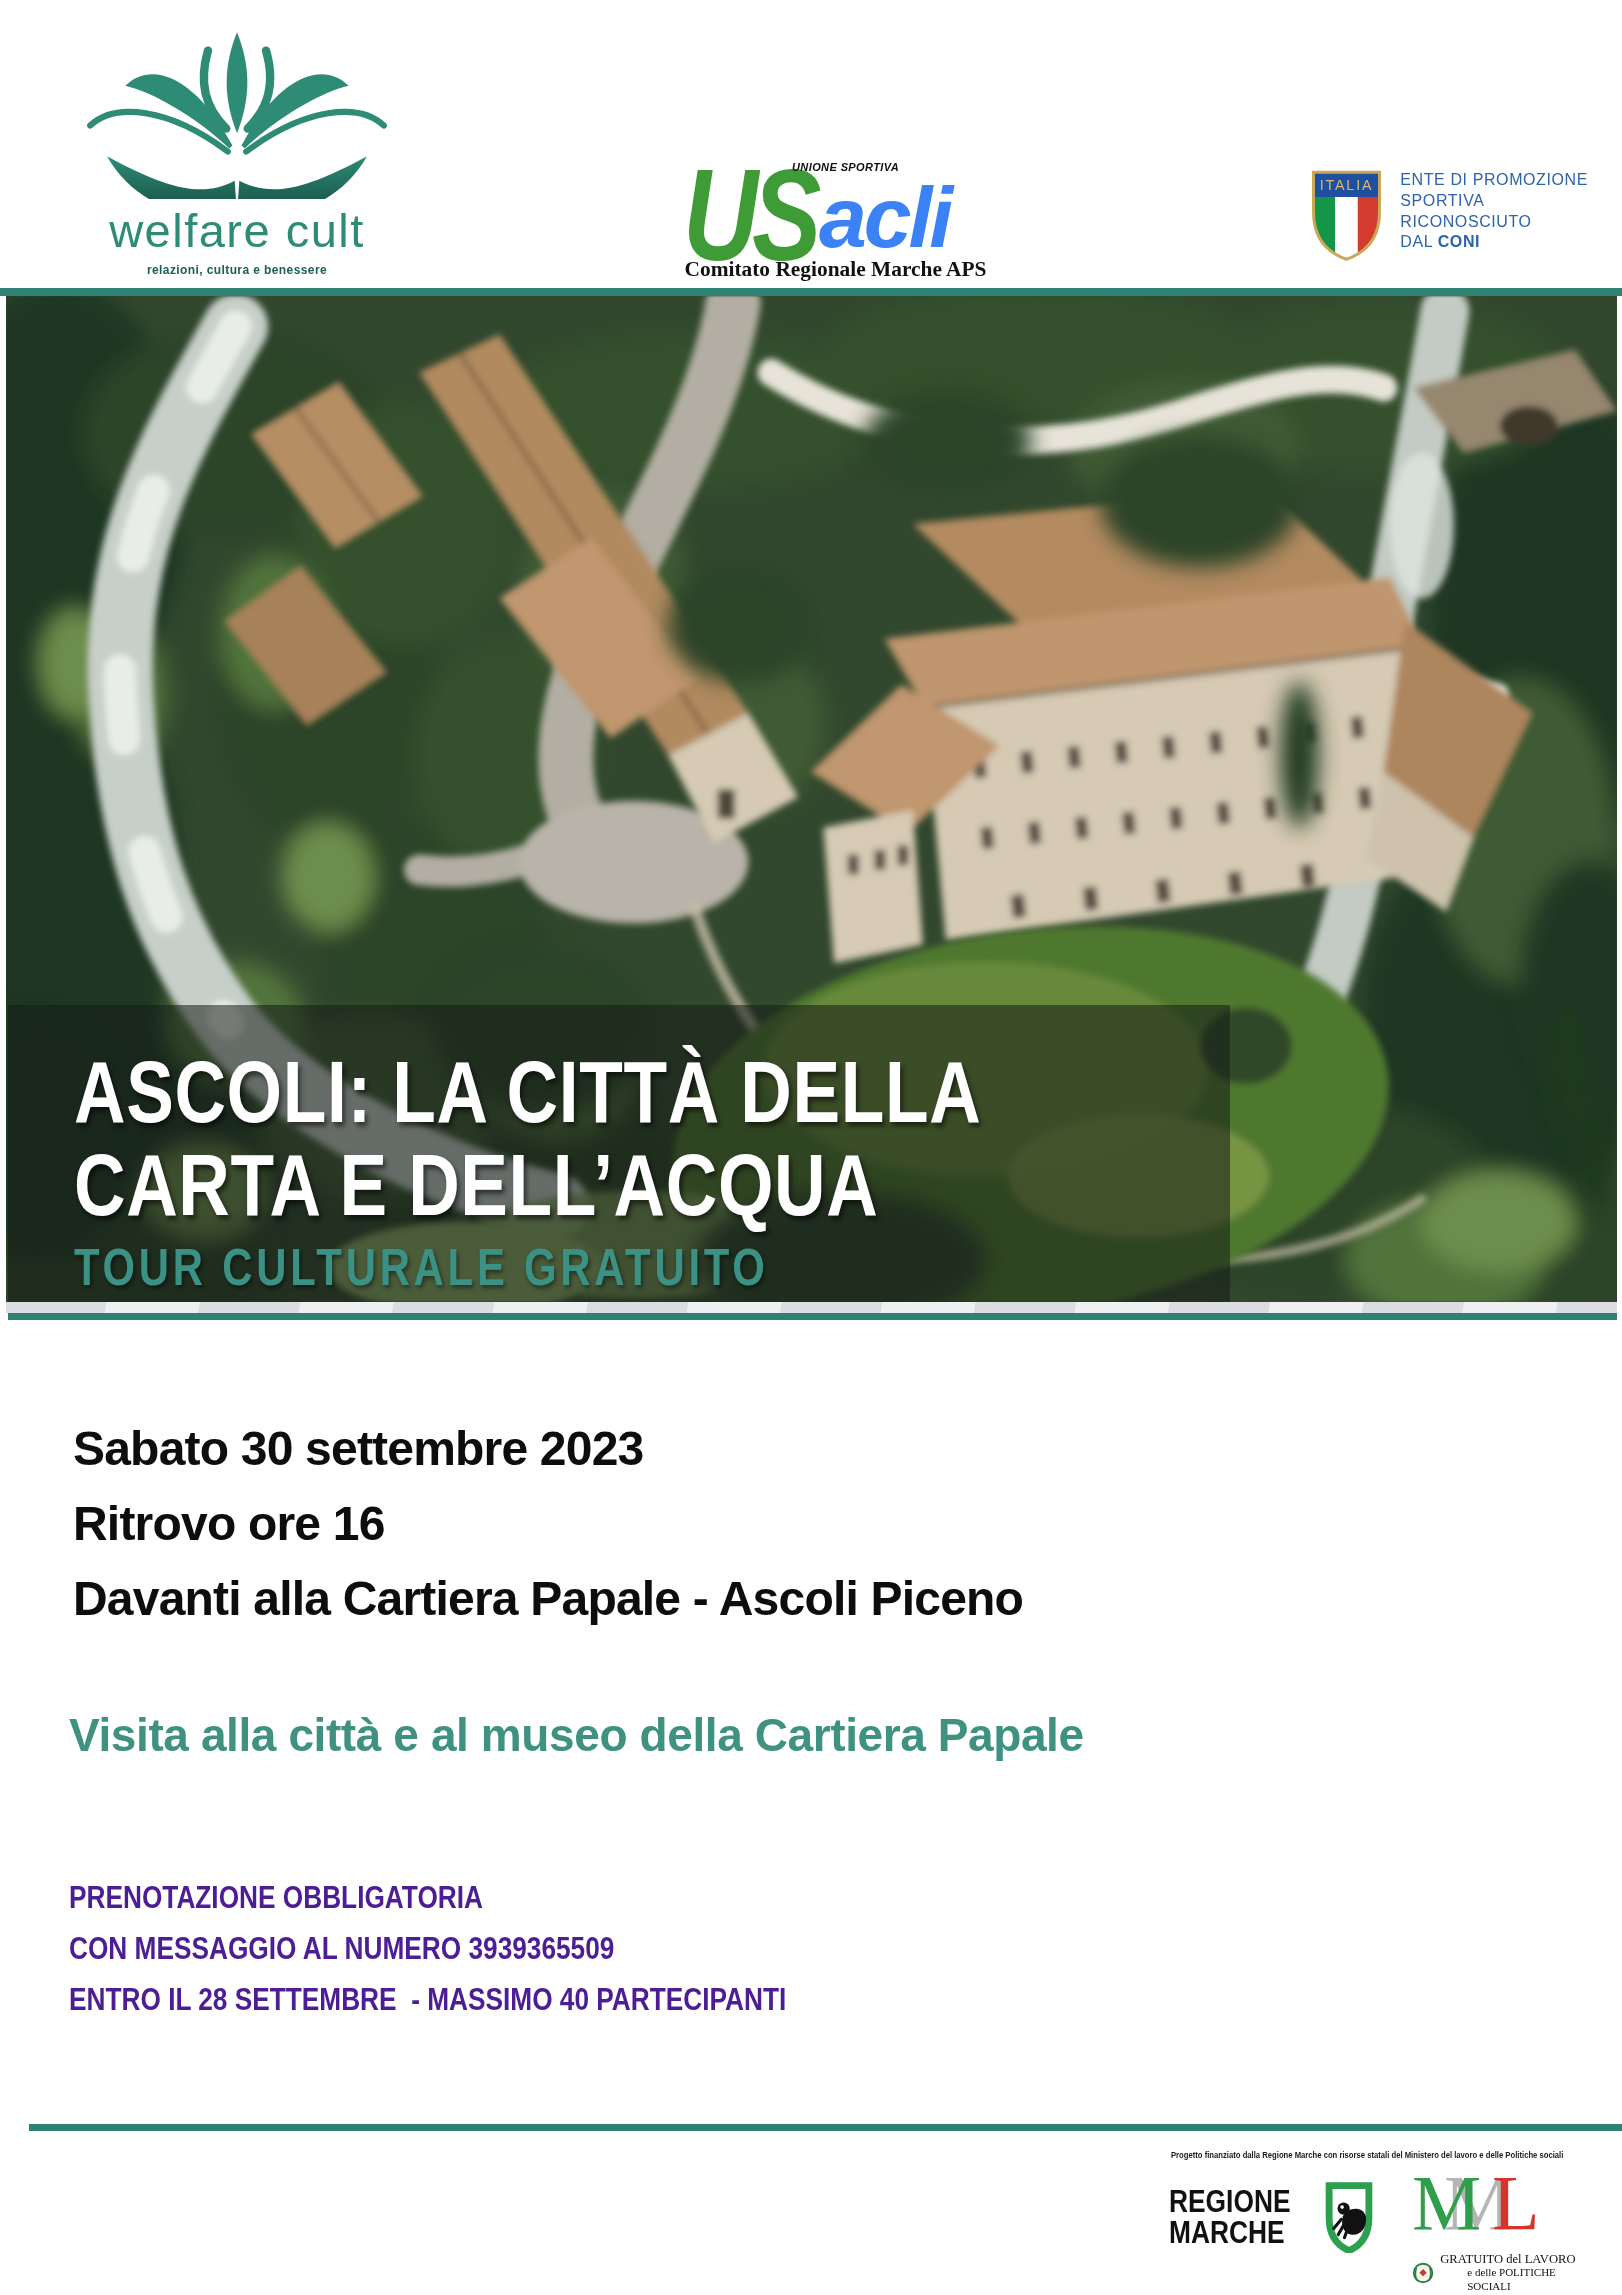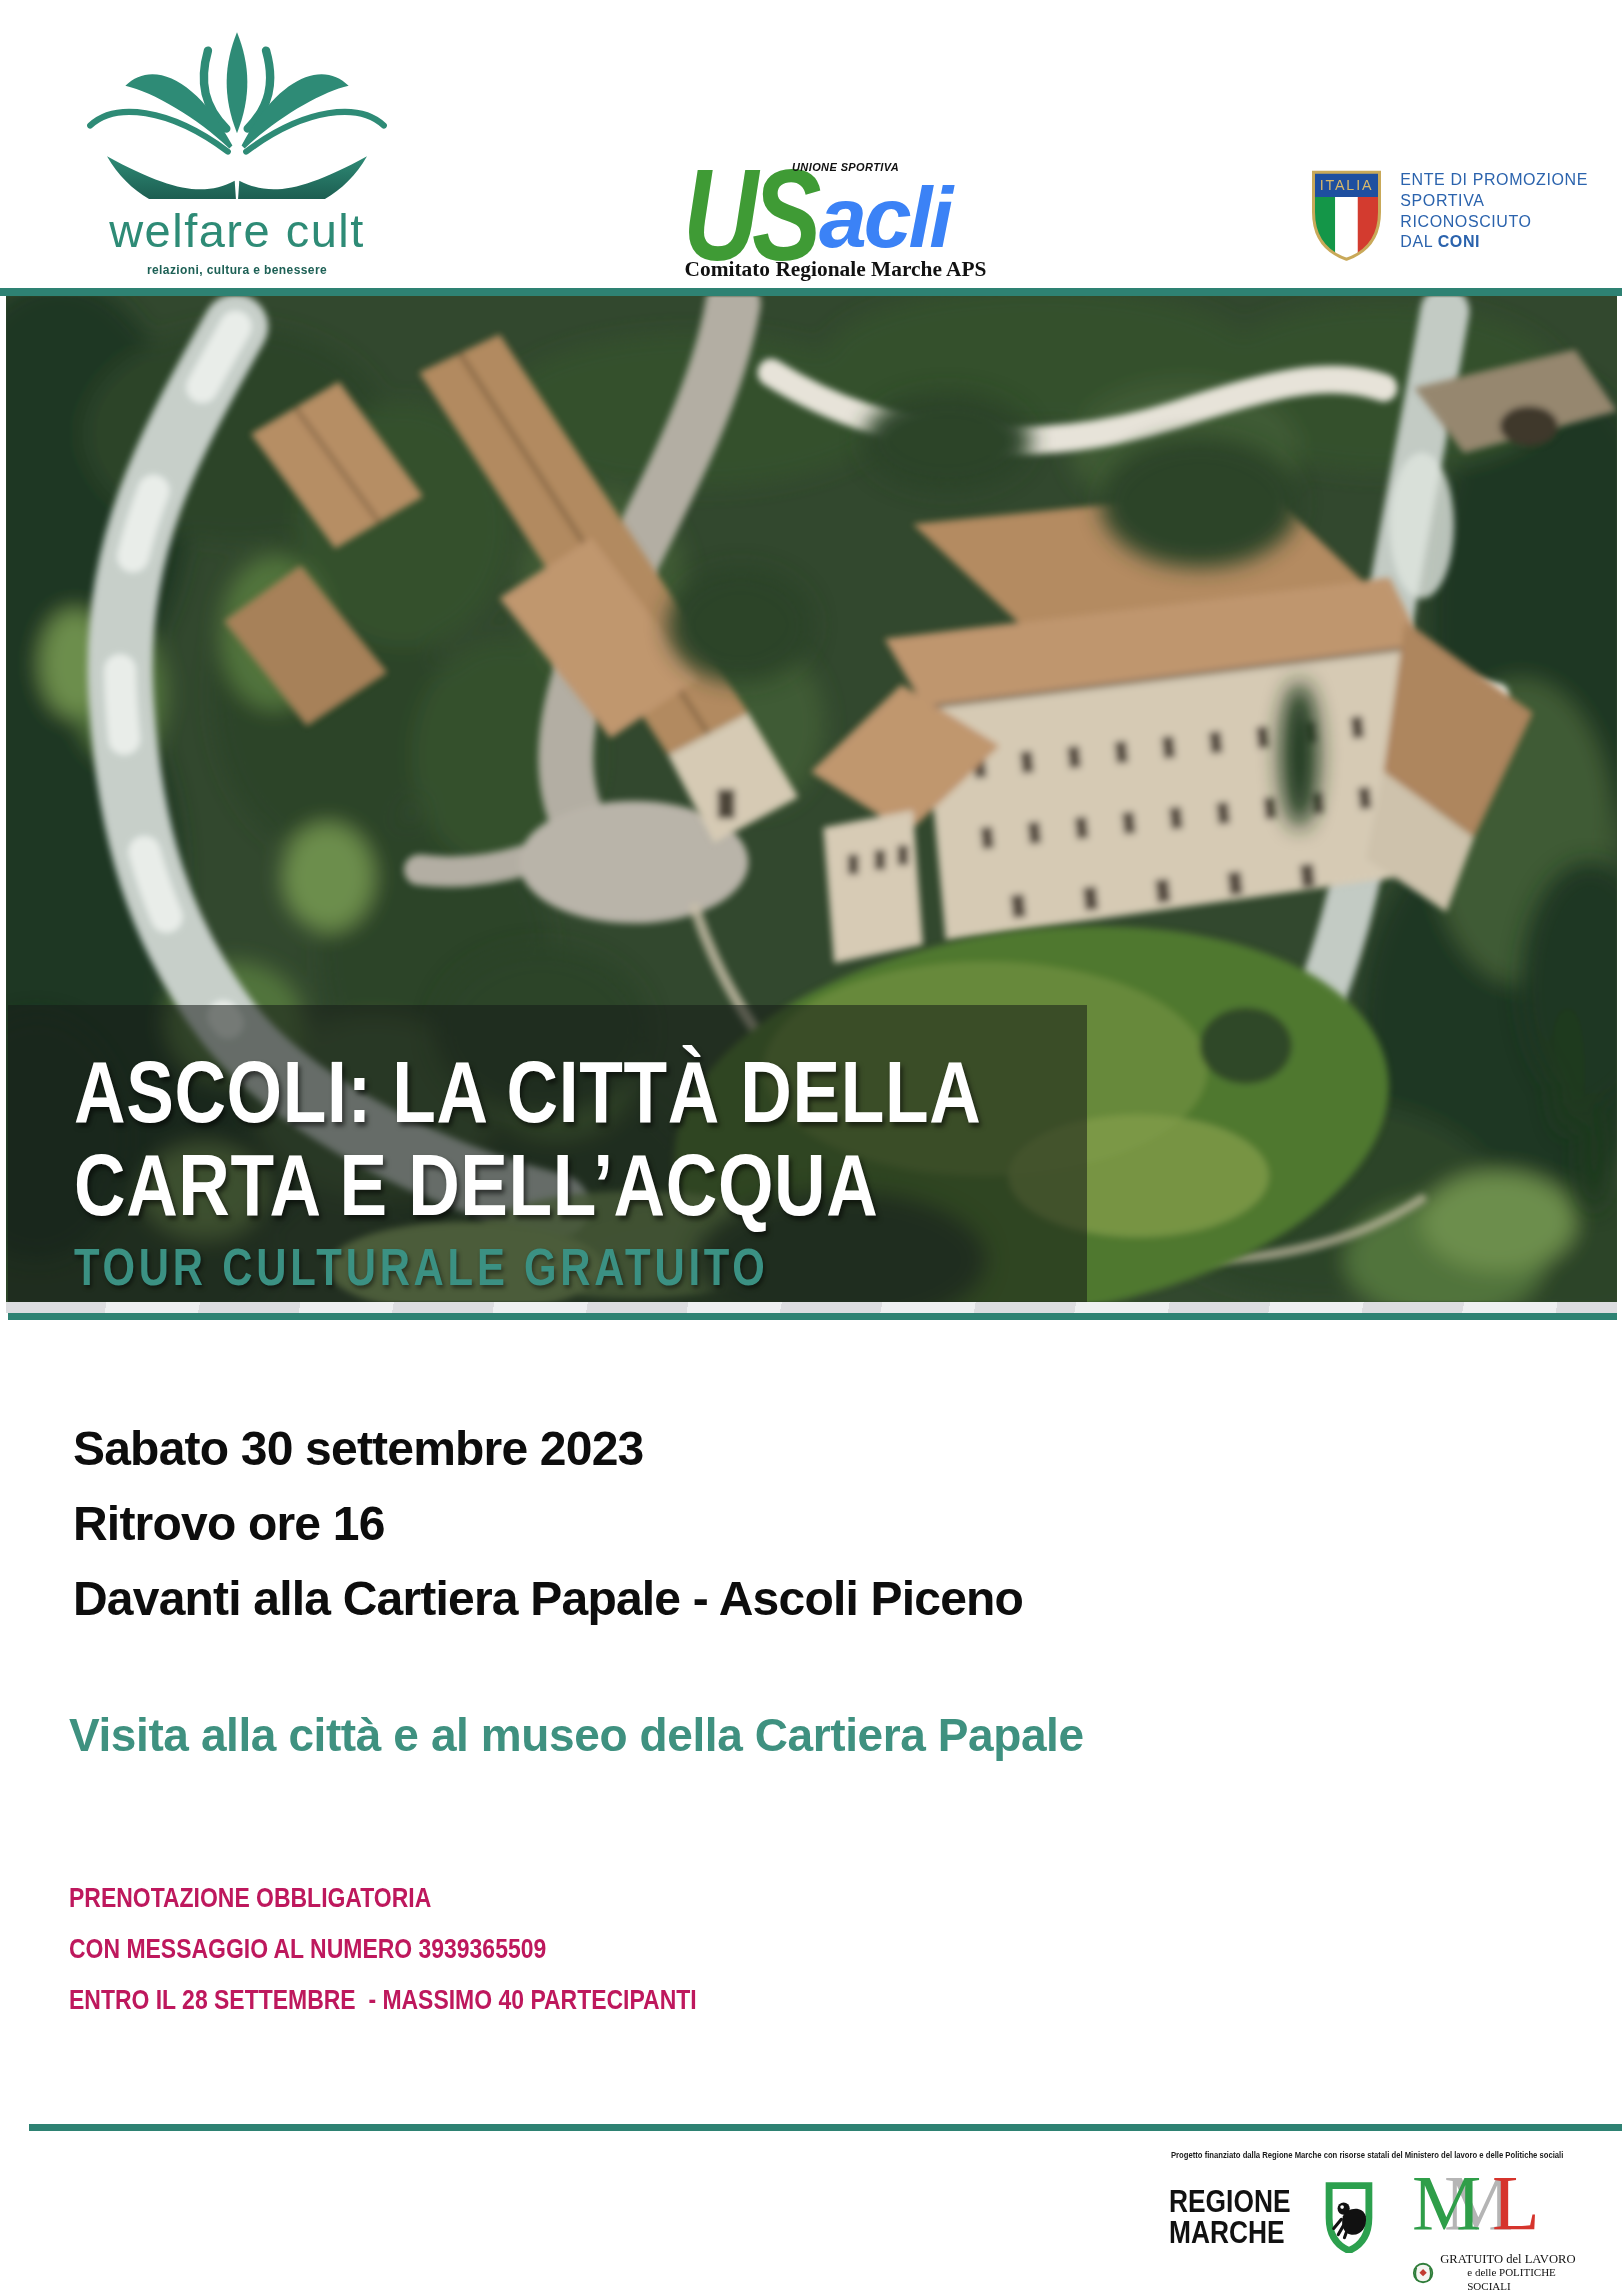--- a/index.html
+++ b/index.html
@@ -31,32 +31,32 @@
   .bar-mid{left:7.7px;top:1313px;width:1609px;height:6.9px;}
   .bar-bot{left:29px;top:2124px;width:1594px;height:6.9px;}
 
   
   .photo{left:6.1px;top:296px;width:1611px;height:1006px;overflow:hidden;background:#31492c;}
   .photo svg{display:block;filter:blur(1.1px) saturate(.92);}
   .gray-strip{left:6.1px;top:1302px;width:1611px;height:10.7px;
      background:repeating-linear-gradient(100deg,#dcdde0 0 99px,#eef0f1 99px 191px);}
 
   
-  .hero{left:7.7px;top:1005px;width:1079px;height:297px;background:rgba(22,28,24,.55);}
+  .hero{left:7.7px;top:1005px;width:1222px;height:297px;background:rgba(22,28,24,.55);}
   .hero-inner{position:absolute;left:66px;top:40px;}
   .hero-line{font-size:87px;line-height:93px;font-weight:800;color:#ffffff;letter-spacing:0.8px;
              text-shadow:3.1px 3.8px 6.1px rgba(0,0,0,.55);}
   .hero-sub{margin-top:10.7px;font-size:51px;line-height:1;font-weight:800;color:#3b9183;letter-spacing:4.6px;
             text-shadow:2.3px 3.1px 4.6px rgba(0,0,0,.45);}
 
   
   .details{left:69px;top:1409px;font-size:48px;line-height:71px;font-weight:700;letter-spacing:-0.8px;}
   .details p{margin:4px;white-space:pre-wrap;}
   .highlight{left:69px;top:1708px;font-size:46px;font-weight:700;color:#3f9180;letter-spacing:-0.4px;white-space:nowrap;}
-  .booking{left:69px;top:1872px;font-size:28px;line-height:51px;font-weight:800;color:#be185d;}
+  .booking{left:69px;top:1872px;font-size:32px;line-height:51px;font-weight:800;color:#4c1d95;}
   .booking p{margin:0;white-space:pre;}
 
   
   .fund-note{left:1171px;top:2149px;font-size:9.6px;font-weight:700;color:#1a1a1a;white-space:nowrap;}
   .regione{left:1169px;top:2181px;display:flex;align-items:center;gap:10.7px;}
   .regione-text{font-size:31px;line-height:31px;font-weight:900;color:#111;letter-spacing:0;}
   .ml{left:1412px;top:2164px;width:184px;}
   .ml-mono{position:relative;height:86px;font-family:"Liberation Serif", serif;font-size:78px;line-height:1;}
   .ml-mono span{position:absolute;top:0;}
   .ml-m2{left:32px;color:#b5b5b5;}

